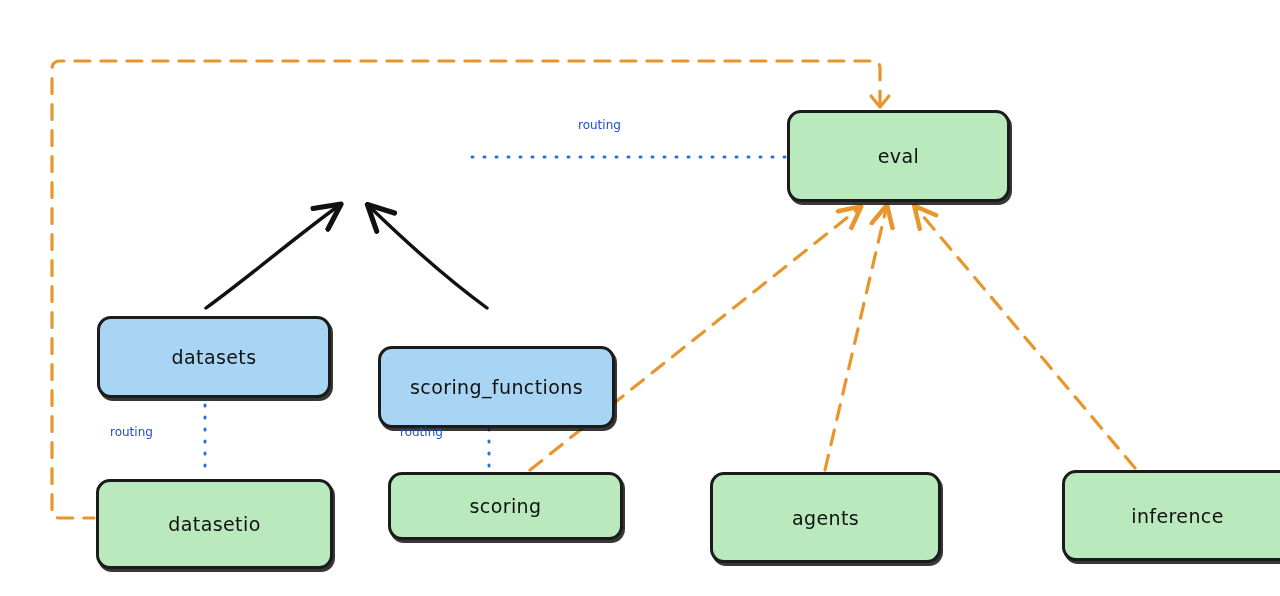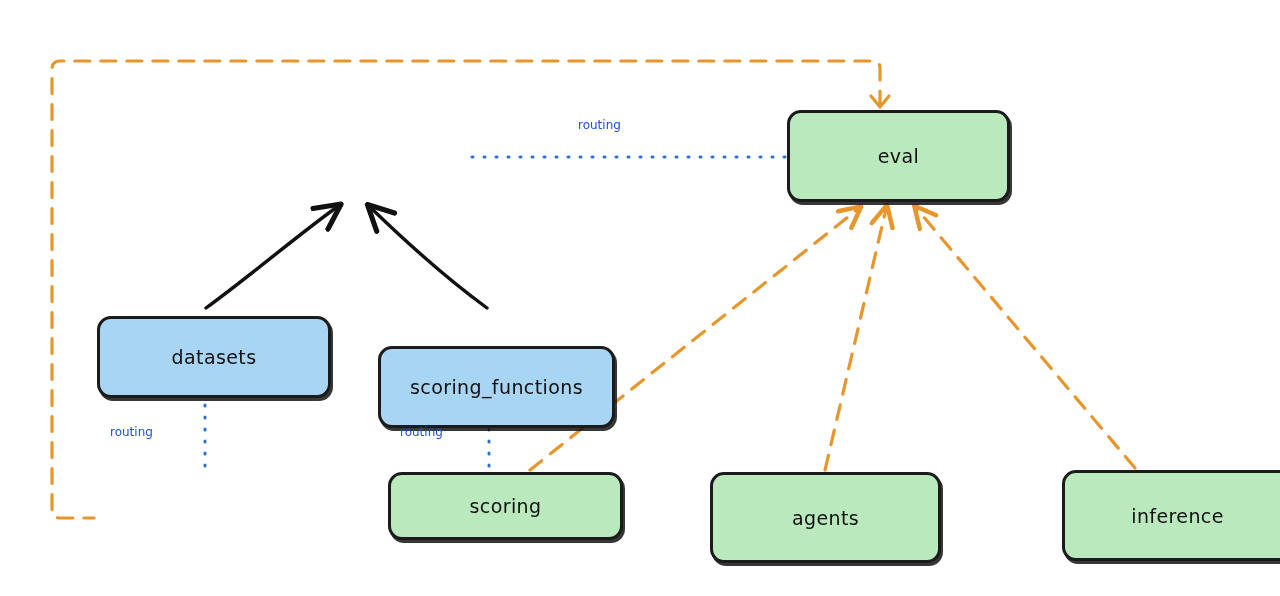--- a/index.html
+++ b/index.html
@@ -110,20 +110,23 @@
   </div>
 
   <div class="node node-api" id="node-datasets">
     <span class="node-label">datasets</span>
   </div>
 
   <div class="node node-api" id="node-scoring-functions">
     <span class="node-label">scoring_functions</span>
   </div>
 
+  <div class="node node-provider" id="node-datasetio">
+    <span class="node-label">datasetio</span>
+  </div>
 
   <div class="node node-provider" id="node-scoring">
     <span class="node-label">scoring</span>
   </div>
 
   <div class="node node-provider" id="node-agents">
     <span class="node-label">agents</span>
   </div>
 
   <div class="node node-provider" id="node-inference">

